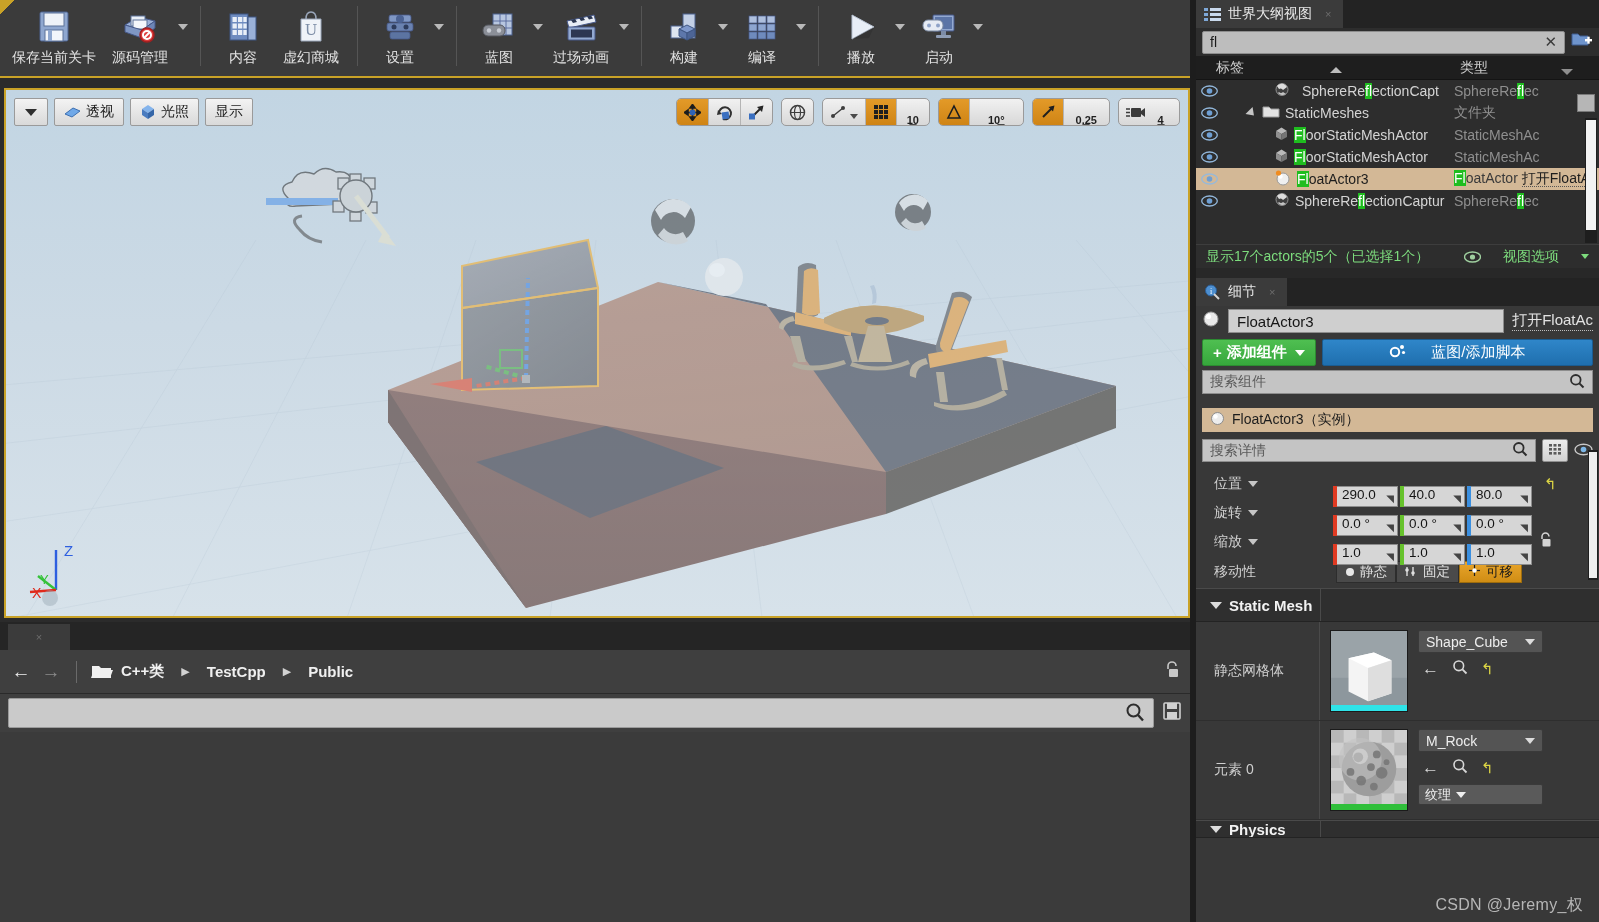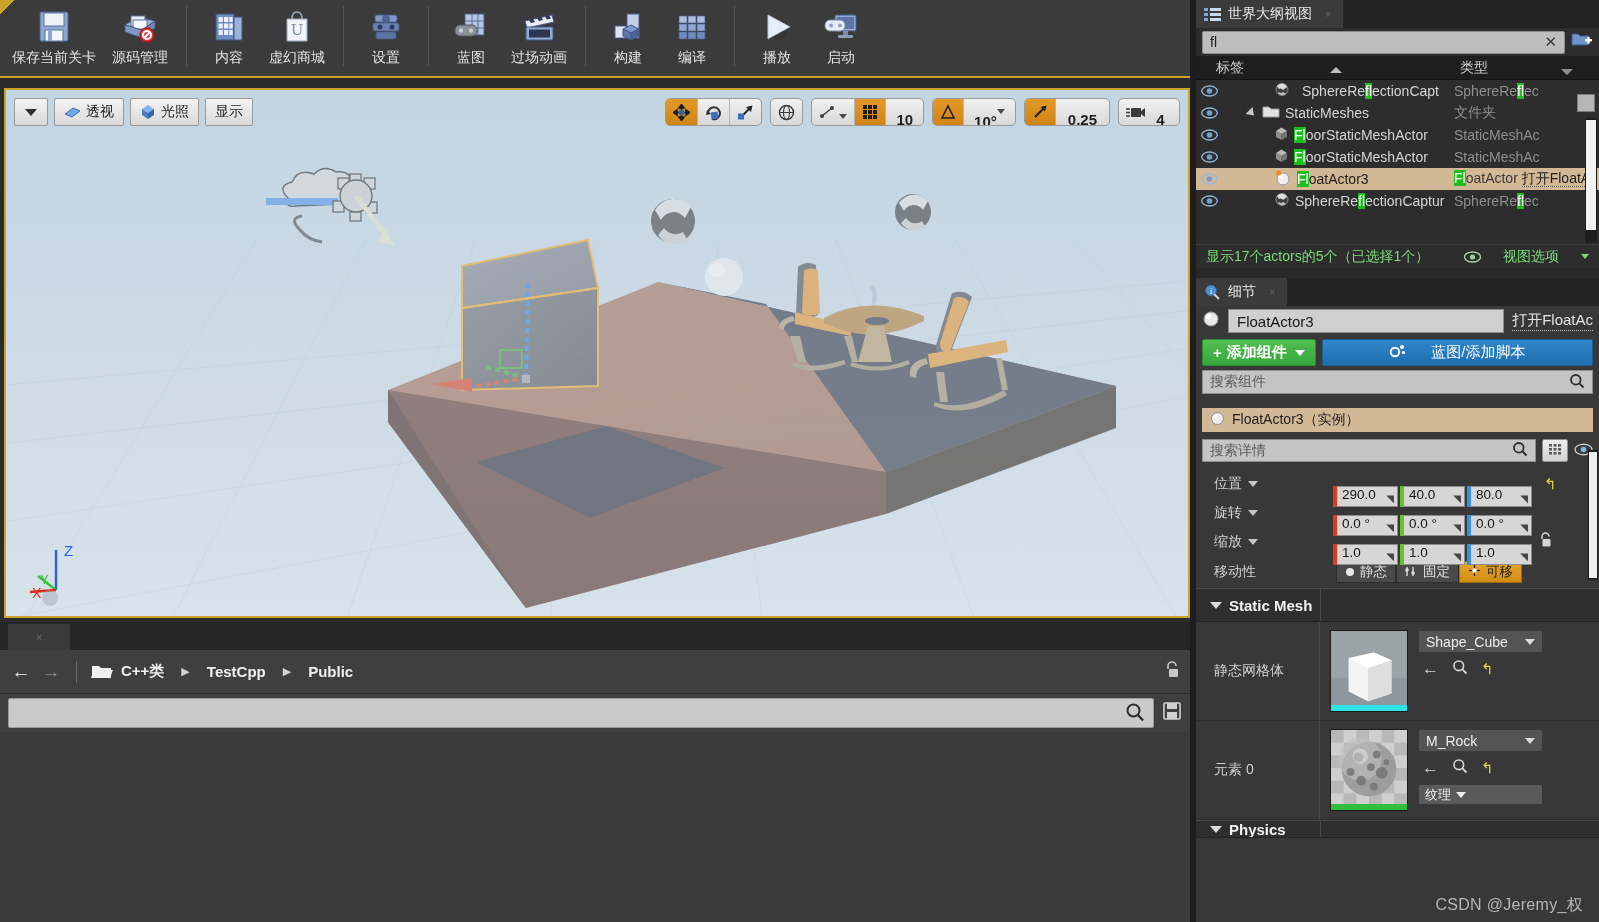--- a/index.html
+++ b/index.html
@@ -23,21 +23,21 @@
     background:linear-gradient(135deg,#c9a227 0 50%,transparent 50% 100%);
   }
   .tgroup{display:flex;align-items:flex-start;height:76px;padding:0 4px;}
   .tsep{width:1px;height:60px;margin:6px 6px 0 6px;background:#555;}
   .tbtn{
     display:flex;flex-direction:column;align-items:center;justify-content:flex-start;
     min-width:64px;padding:6px 8px 2px 8px;cursor:pointer;border-radius:2px;
   }
   .tbtn .ticon{height:42px;display:flex;align-items:center;justify-content:center;}
   .tbtn .tlabel{color:#e2e2e2;font-size:14px;margin-top:1px;white-space:nowrap;}
-  .twrap{display:flex;align-items:flex-start;flex-direction:column;}
+  .twrap{display:flex;align-items:flex-start;}
   .tcaret{
     width:14px;height:76px;display:flex;align-items:center;justify-content:center;
     cursor:pointer;padding-bottom:22px;
   }
   .tcaret i{
     display:block;width:0;height:0;border-left:5px solid transparent;
     border-right:5px solid transparent;border-top:6px solid #b9b9b9;
   }
 
   
@@ -72,21 +72,21 @@
   }
   .vcell{
     display:flex;align-items:center;justify-content:center;gap:3px;
     padding:0 7px;min-width:30px;cursor:pointer;color:#1d1d1d;font-size:14px;
     border-right:1px solid #b4b4b4;
   }
   .vcell:last-child{border-right:none;}
   .vcell.on{background:linear-gradient(180deg,#e39a28,#cf8415);}
   .vcell .dn{display:block;width:0;height:0;border-left:4px solid transparent;
     border-right:4px solid transparent;border-top:5px solid #4a4a4a;margin-top:9px;}
-  .vnum{font-size:15px;font-weight:bold;color:#1f1f1f;margin-top:18px;}
+  .vnum{font-size:11px;font-weight:bold;color:#1f1f1f;margin-top:18px;}
   #axisgizmo{position:absolute;left:14px;bottom:10px;width:70px;height:70px;}
   #vp-corner{
     position:absolute;right:4px;top:94px;width:18px;height:18px;
     border:1px solid #8d8d8d;background:#d9d9d9;opacity:.8;z-index:25;
   }
 
   
   #cb-tabstrip{
     position:absolute;left:0;top:622px;width:1190px;height:28px;background:#252525;
   }
@@ -727,21 +727,21 @@
             <span style="display:block;width:0;height:0;border-left:4px solid transparent;border-right:4px solid transparent;border-top:5px solid #4a4a4a;margin-top:-2px;"></span>
           </div>
         </div>
 
         <div class="vgroup">
           <div class="vcell on">
             <svg width="16" height="16" viewBox="0 0 16 16">
               <path d="M8 2 L14 14 L2 14 Z" fill="none" stroke="#1f1f1f" stroke-width="1.6"></path>
             </svg>
           </div>
-          <div class="vcell" style="flex-direction:row;gap:0;padding:0 10px;">
+          <div class="vcell" style="flex-direction:column;gap:0;padding:0 18px;align-items:flex-end;">
             <span class="vnum">10°</span>
             <span style="display:block;width:0;height:0;border-left:4px solid transparent;border-right:4px solid transparent;border-top:5px solid #4a4a4a;margin-top:-2px;"></span>
           </div>
         </div>
 
         <div class="vgroup">
           <div class="vcell on">
             <svg width="16" height="16" viewBox="0 0 16 16">
               <line x1="3" y1="13" x2="13" y2="3" stroke="#1f1f1f" stroke-width="2"></line>
               <path d="M14.5 1.5 L8.5 3 L13 7.5 Z" fill="#1f1f1f"></path>

